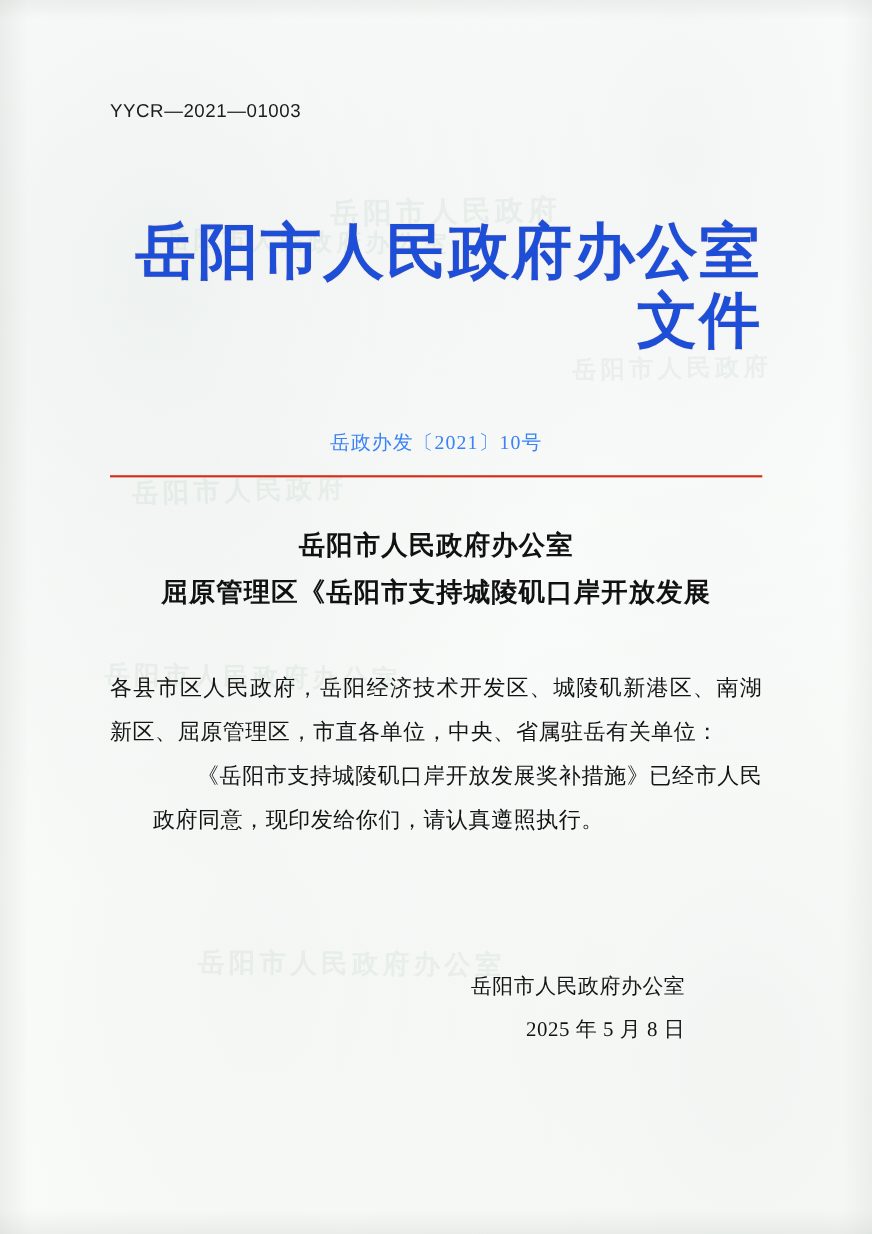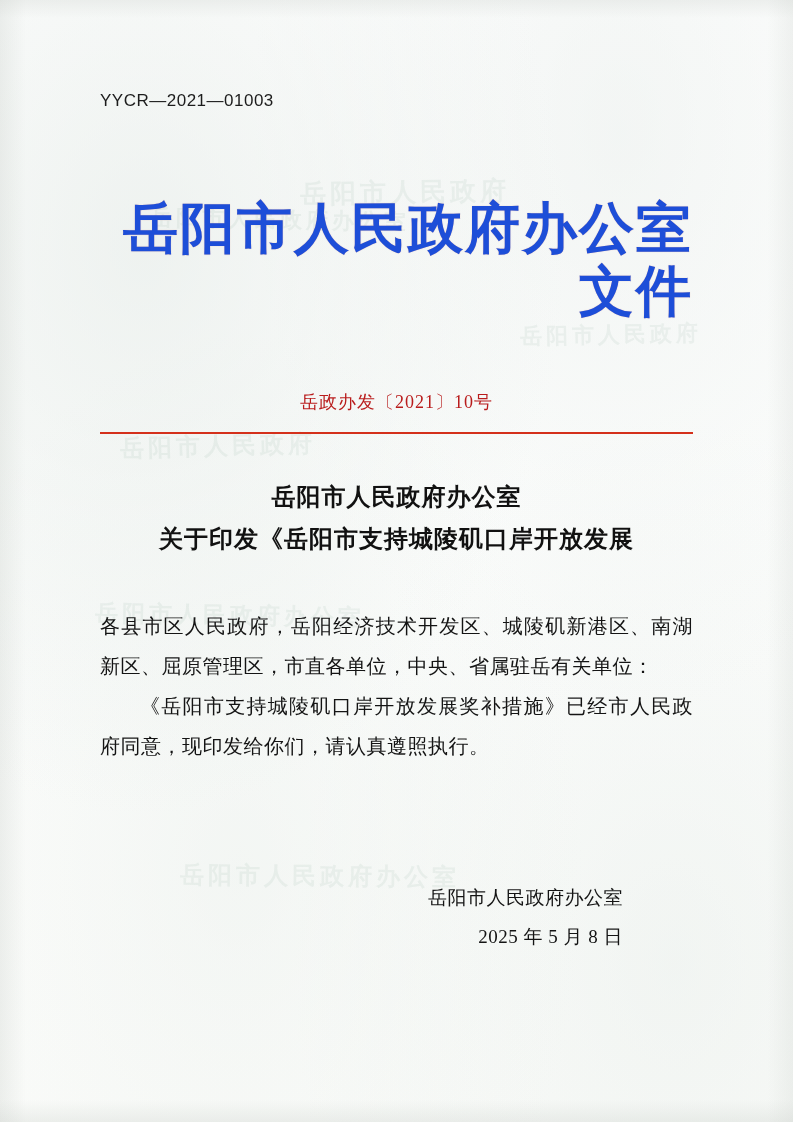--- a/index.html
+++ b/index.html
@@ -79,21 +79,21 @@
     color: #1d4ed8;
     line-height: 1.15;
     text-shadow: 0 0 1px rgba(212,48,27,0.35);
   }
 
   .issue-number {
     margin-top: 66px;
     text-align: center;
     font-size: 18px;
     letter-spacing: 1px;
-    color: #b91c1c;
+    color: #3b82f6;
   }
 
   .red-rule {
     margin: 18px auto 0 auto;
     width: 100%;
     height: 2px;
     background: #d4301b;
   }
 
   .title-block {
@@ -108,21 +108,21 @@
 
   .body-block {
     margin-top: 46px;
     font-size: 20px;
     line-height: 2.0;
     letter-spacing: 0.5px;
     color: #141414;
     text-align: justify;
   }
   .body-block p { margin: 0; }
-  .body-block p.indent { text-indent: 2em; }
+  .body-block p.indent { text-indent: 2em; margin-left: 39px; }
 
   .signature {
     margin-top: 112px;
     text-align: right;
     padding-right: 70px;
     font-size: 19px;
     line-height: 2.1;
     letter-spacing: 0.5px;
     color: #141414;
   }
@@ -167,21 +167,21 @@
     <div class="doc-number">YYCR—2021—01003</div>
 
     <div class="masthead">岳阳市人民政府办公室文件</div>
 
     <div class="issue-number">岳政办发〔2021〕10号</div>
 
     <div class="red-rule"></div>
 
     <div class="title-block">
       <div>岳阳市人民政府办公室</div>
-      <div>关于印发《岳阳市支持城陵矶口岸开放发展</div>
+      <div>屈原管理区《岳阳市支持城陵矶口岸开放发展</div>
     </div>
 
     <div class="body-block">
       <p>各县市区人民政府，岳阳经济技术开发区、城陵矶新港区、南湖新区、屈原管理区，市直各单位，中央、省属驻岳有关单位：</p>
       <p class="indent">《岳阳市支持城陵矶口岸开放发展奖补措施》已经市人民政府同意，现印发给你们，请认真遵照执行。</p>
     </div>
 
     <div class="signature">
       <div>岳阳市人民政府办公室</div>
       <div>2025 年 5 月 8 日</div>

